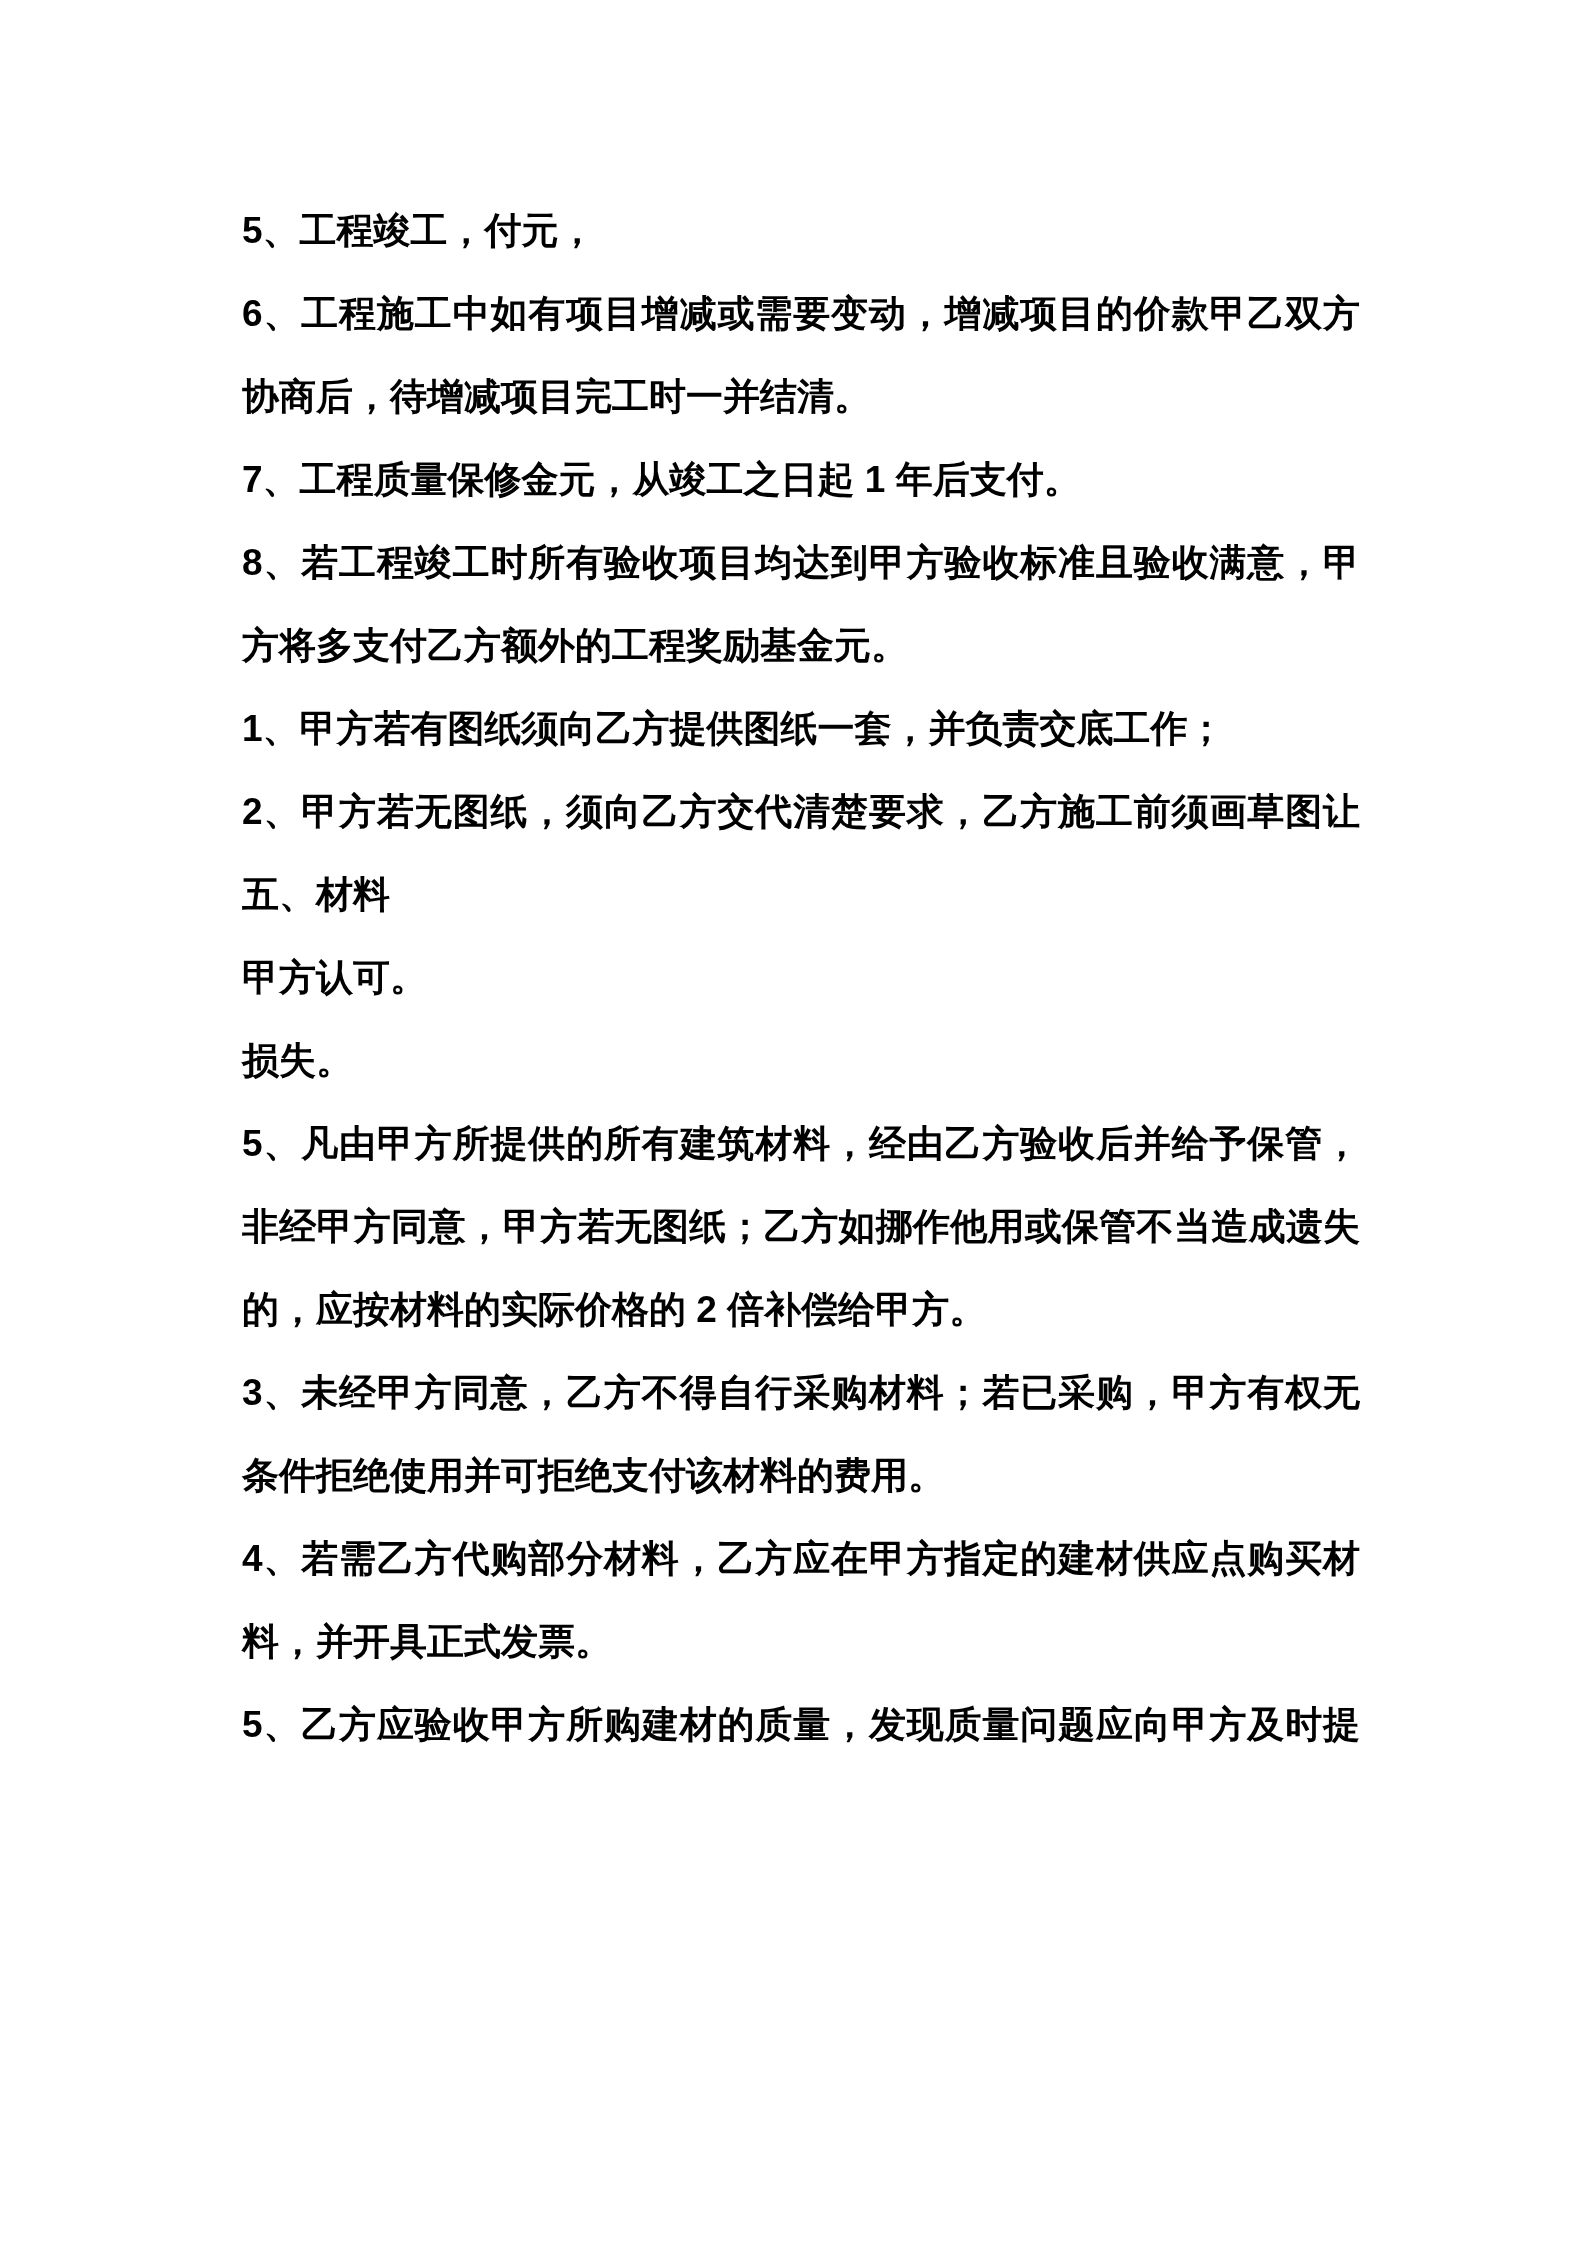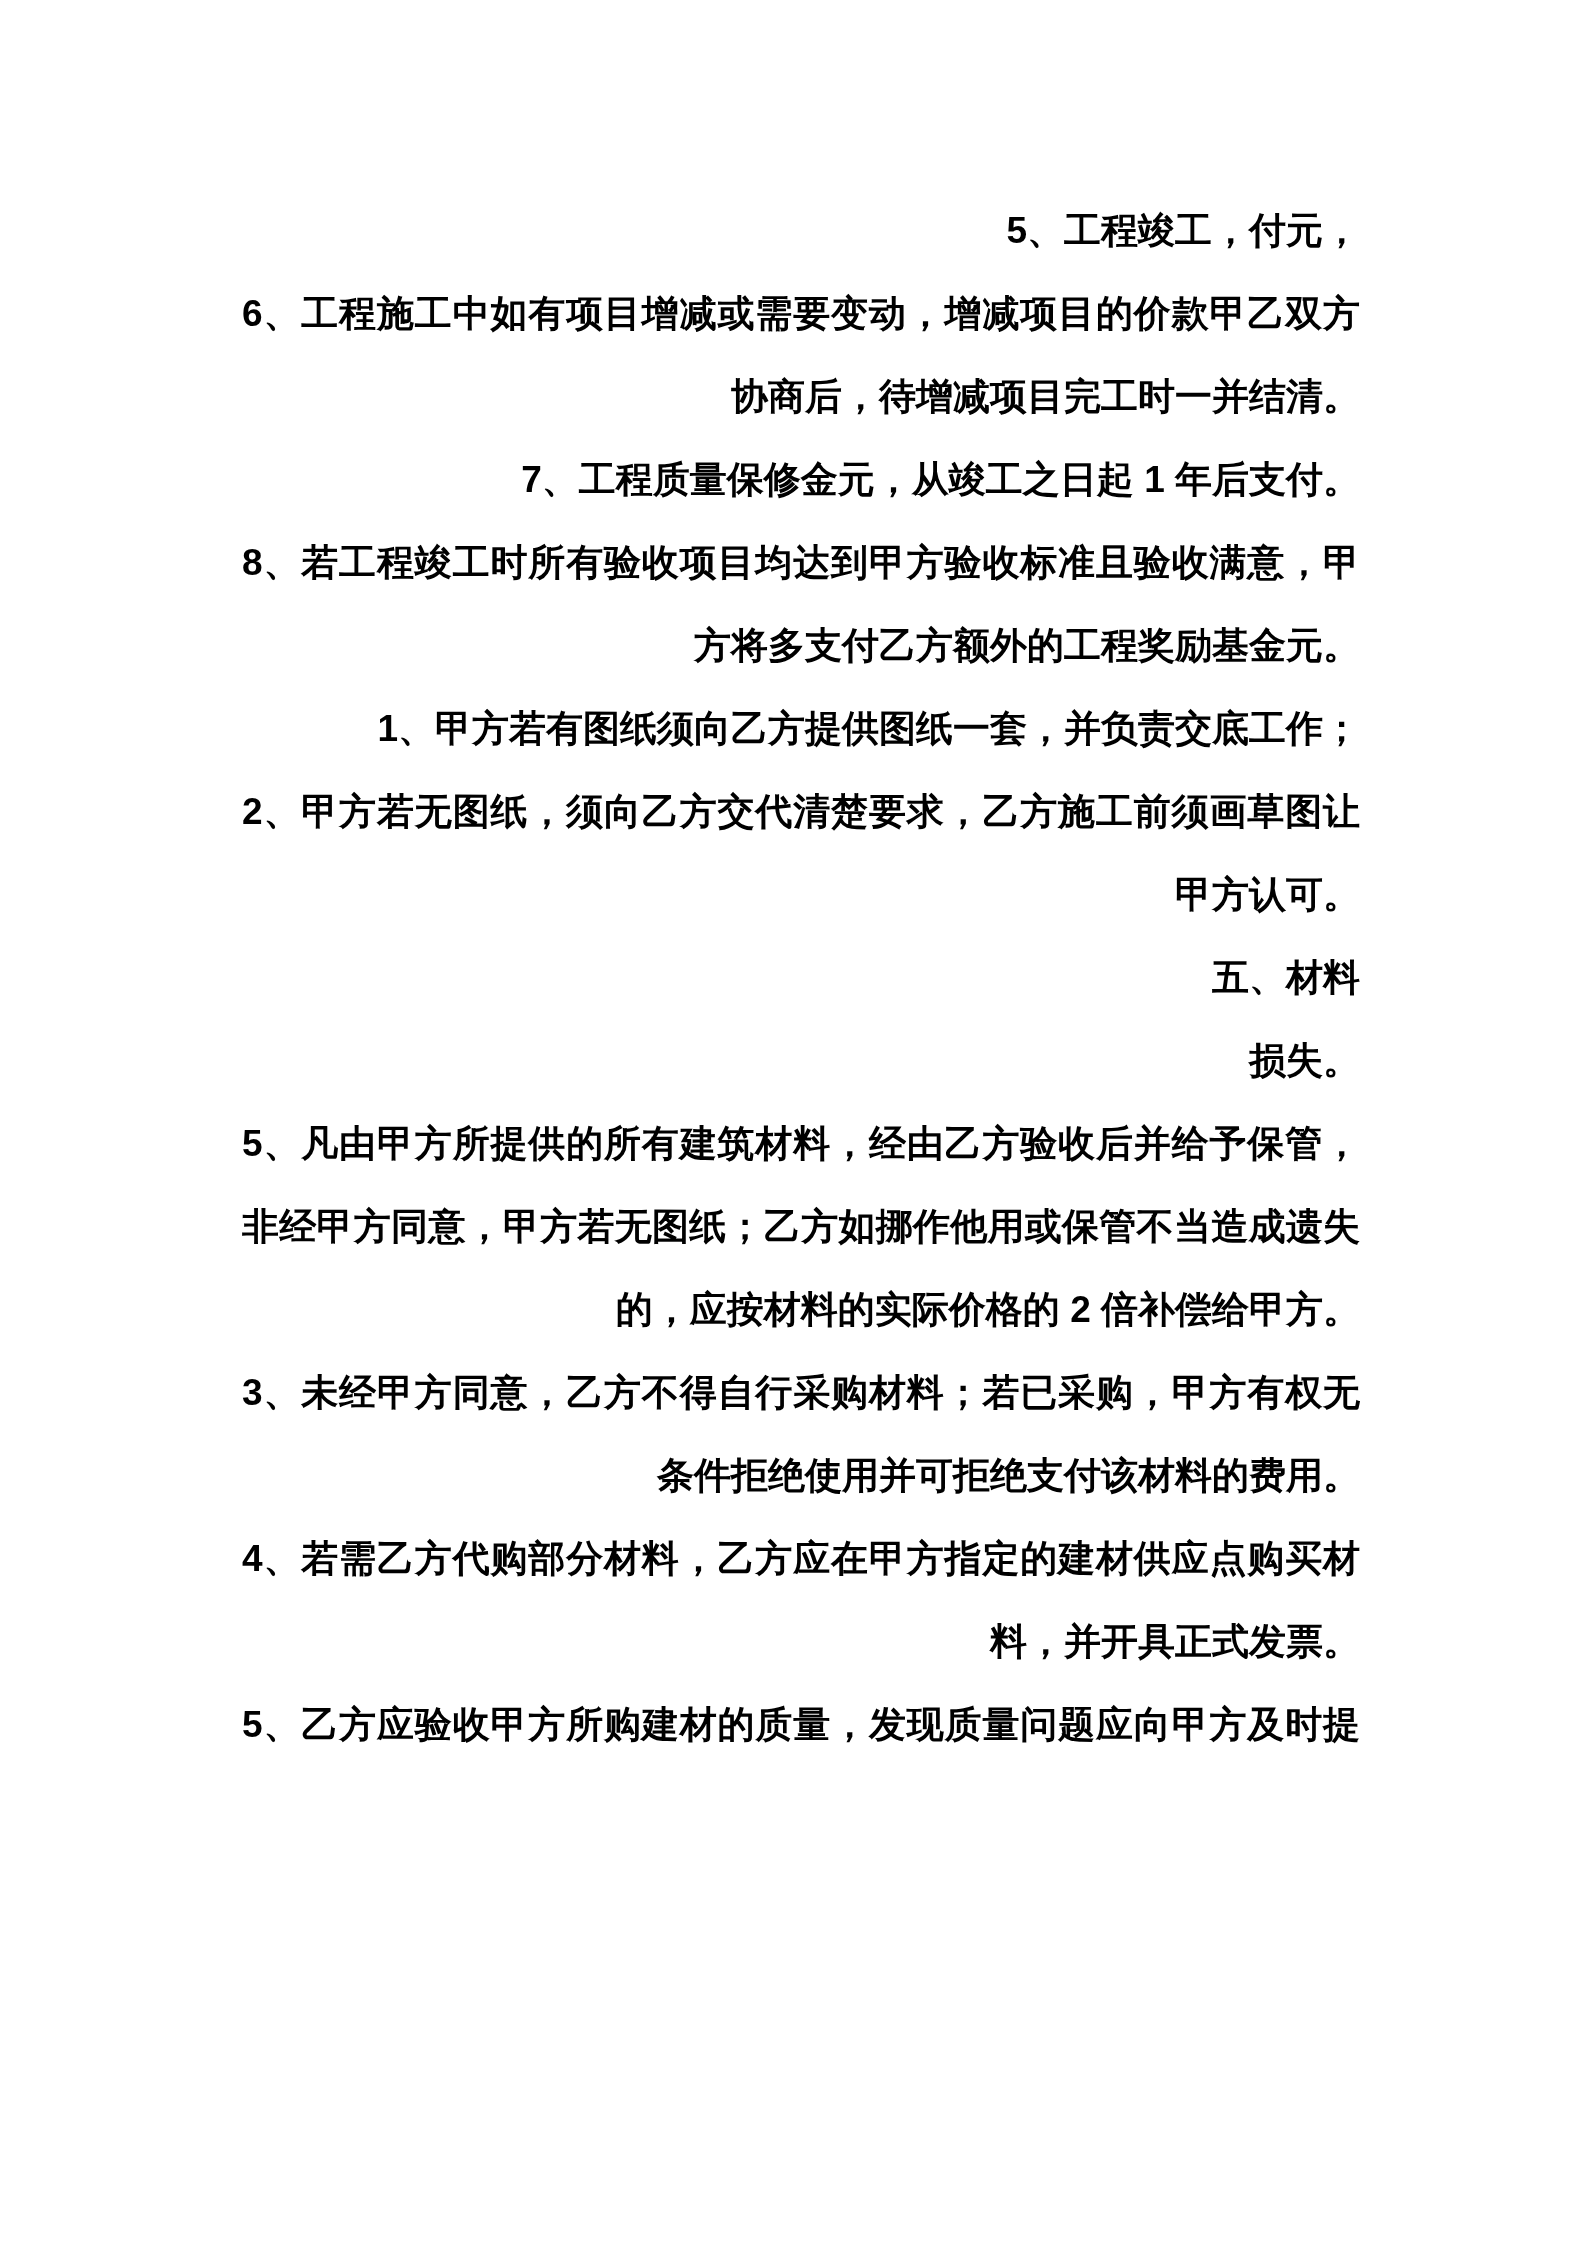--- a/index.html
+++ b/index.html
@@ -20,21 +20,21 @@
     top: 189px;
     width: 1118px;
   }
   .line {
     font-family: "Liberation Sans", "DejaVu Sans", sans-serif;
     font-weight: bold;
     font-size: 37px;
     line-height: 83px;
     height: 83px;
     color: #000000;
-    text-align: right;
+    text-align: left;
     white-space: pre-wrap;
     overflow: visible;
   }
   .line.justify {
     text-align: justify;
     text-align-last: justify;
     white-space: normal;
   }
 </style>
 </head>
@@ -43,22 +43,22 @@
 <div class="page" style="background: rgb(255, 255, 255);">
   <div class="doc-content" style="color: rgb(0, 0, 0);">
       <div class="line">5、工程竣工，付元，</div>
       <div class="line justify">6、工程施工中如有项目增减或需要变动，增减项目的价款甲乙双方</div>
       <div class="line">协商后，待增减项目完工时一并结清。</div>
       <div class="line">7、工程质量保修金元，从竣工之日起 1 年后支付。</div>
       <div class="line justify">8、若工程竣工时所有验收项目均达到甲方验收标准且验收满意，甲</div>
       <div class="line">方将多支付乙方额外的工程奖励基金元。</div>
       <div class="line">1、甲方若有图纸须向乙方提供图纸一套，并负责交底工作；</div>
       <div class="line justify">2、甲方若无图纸，须向乙方交代清楚要求，乙方施工前须画草图让</div>
+      <div class="line">五、材料</div>
       <div class="line">甲方认可。</div>
-      <div class="line">五、材料</div>
       <div class="line">损失。</div>
       <div class="line justify">5、凡由甲方所提供的所有建筑材料，经由乙方验收后并给予保管，</div>
       <div class="line justify">非经甲方同意，甲方若无图纸；乙方如挪作他用或保管不当造成遗失</div>
       <div class="line">的，应按材料的实际价格的 2 倍补偿给甲方。</div>
       <div class="line justify">3、未经甲方同意，乙方不得自行采购材料；若已采购，甲方有权无</div>
       <div class="line">条件拒绝使用并可拒绝支付该材料的费用。</div>
       <div class="line justify">4、若需乙方代购部分材料，乙方应在甲方指定的建材供应点购买材</div>
       <div class="line">料，并开具正式发票。</div>
       <div class="line justify">5、乙方应验收甲方所购建材的质量，发现质量问题应向甲方及时提</div>
     </div>

